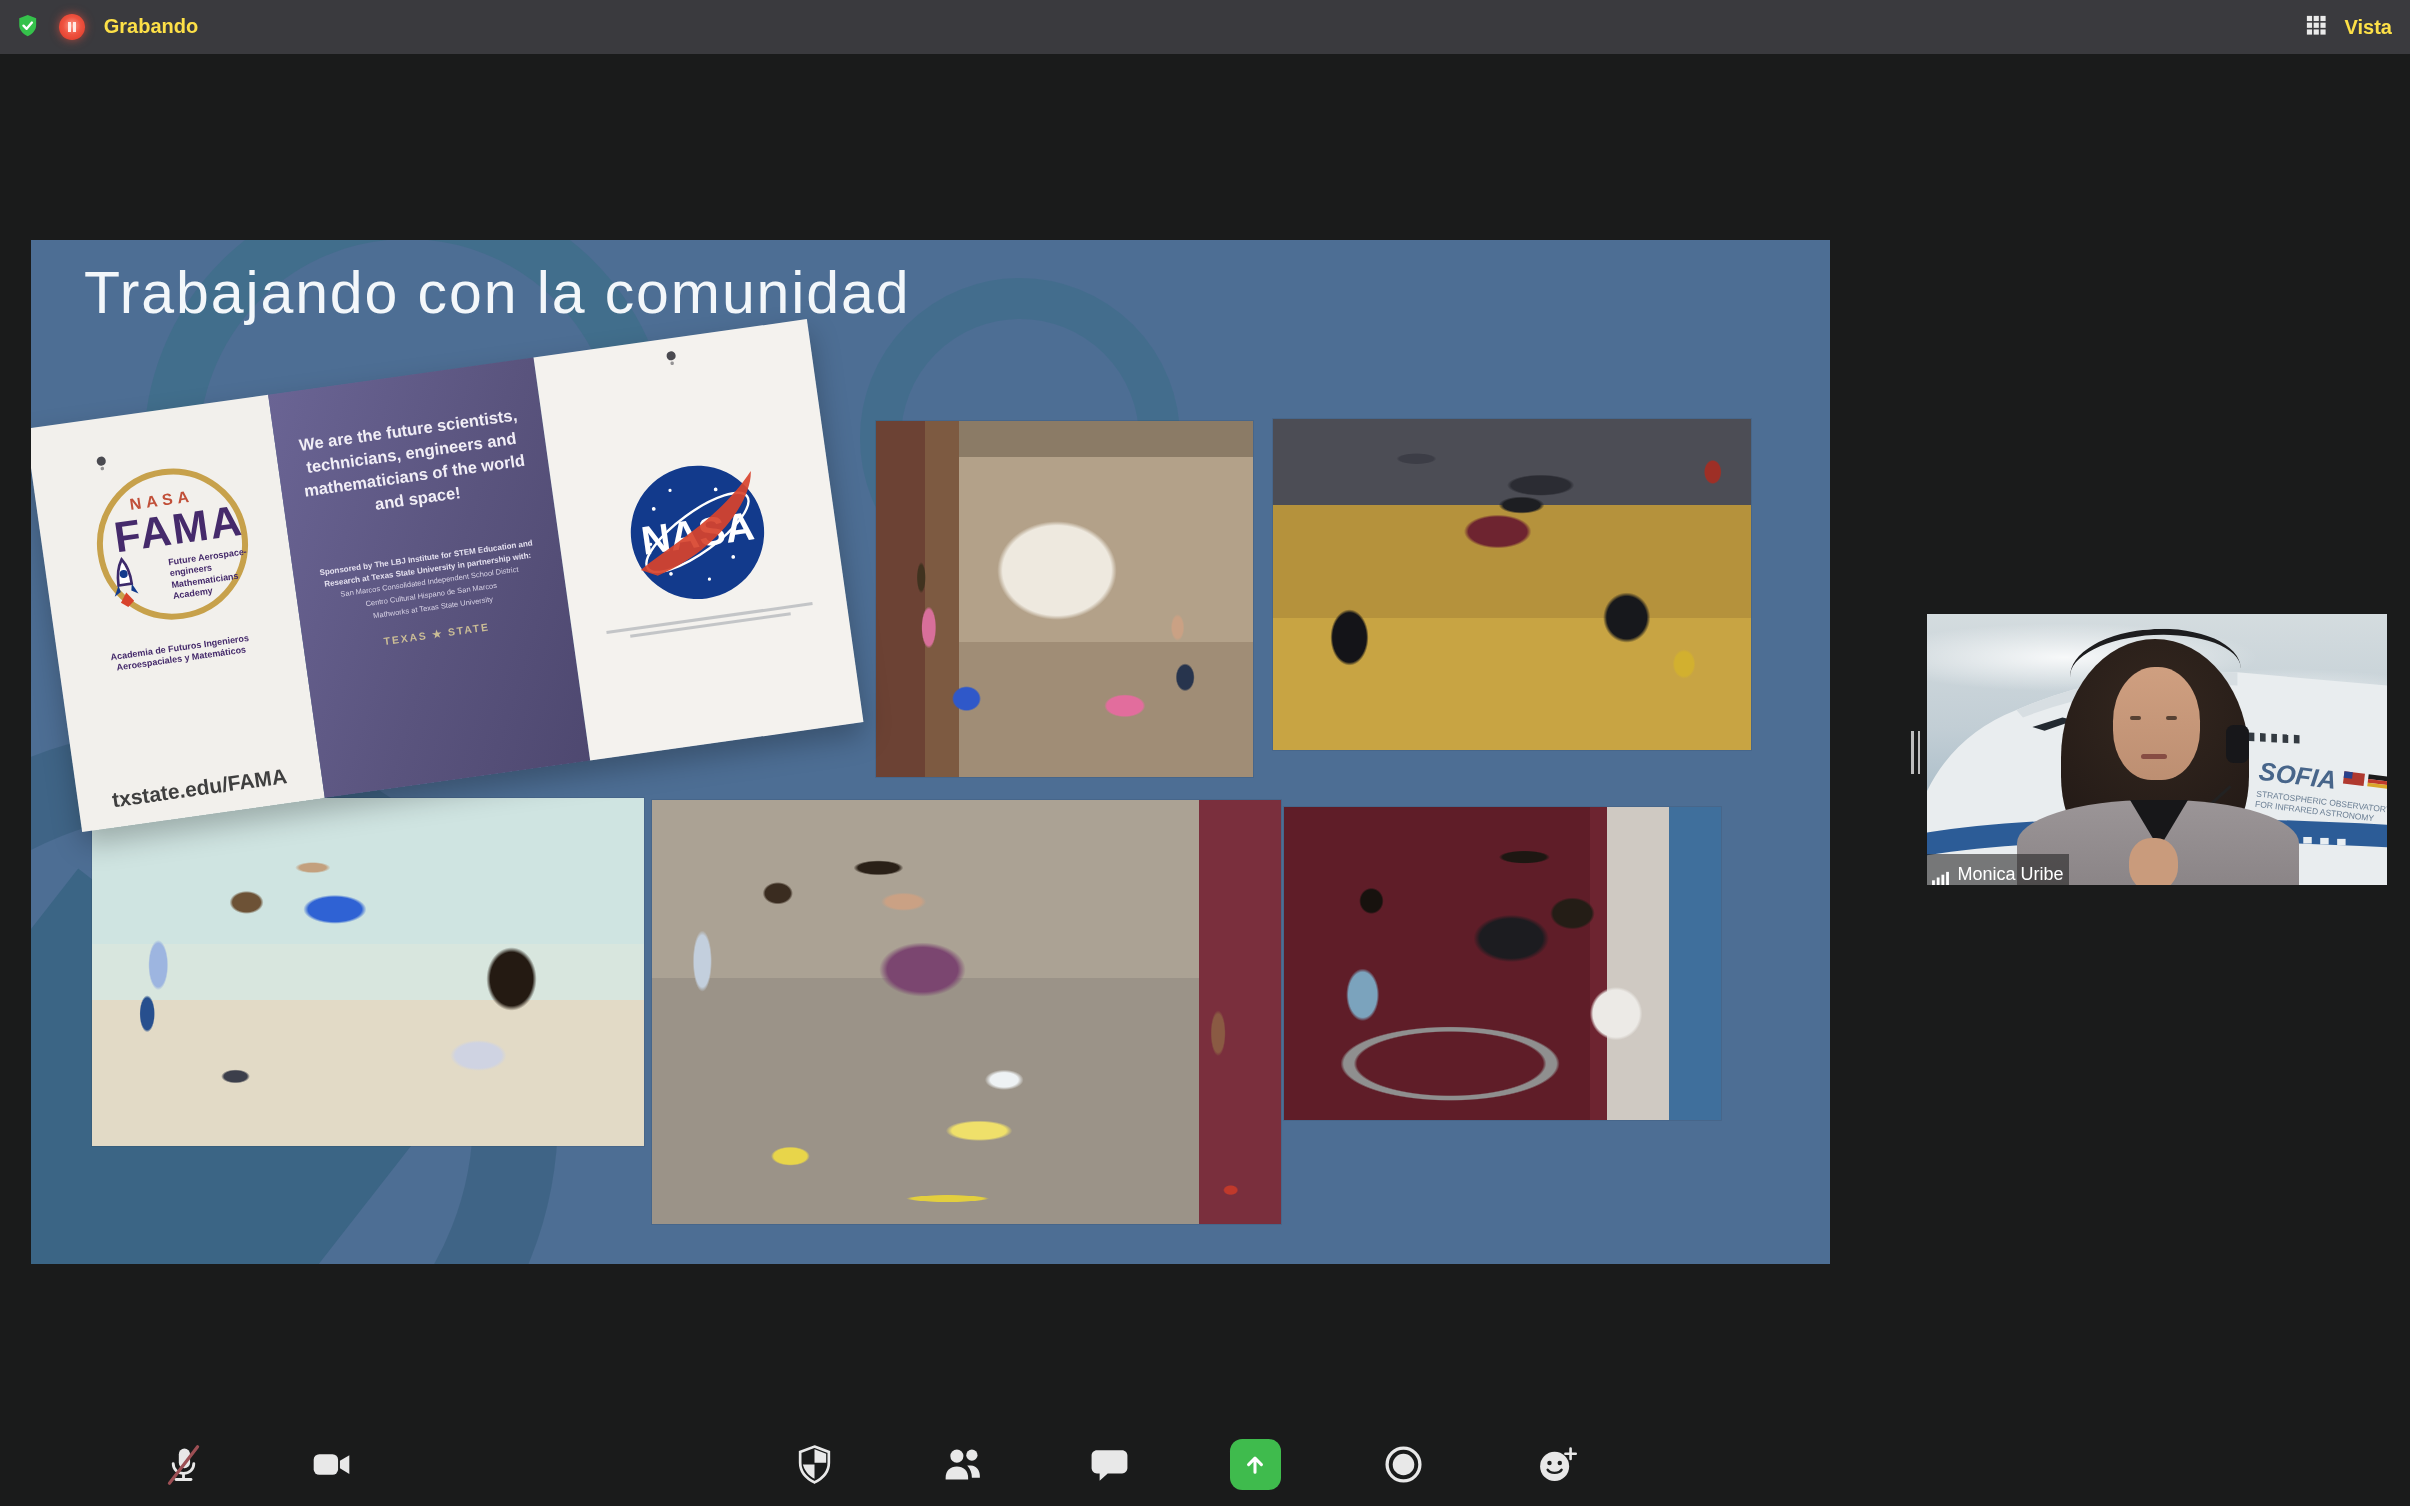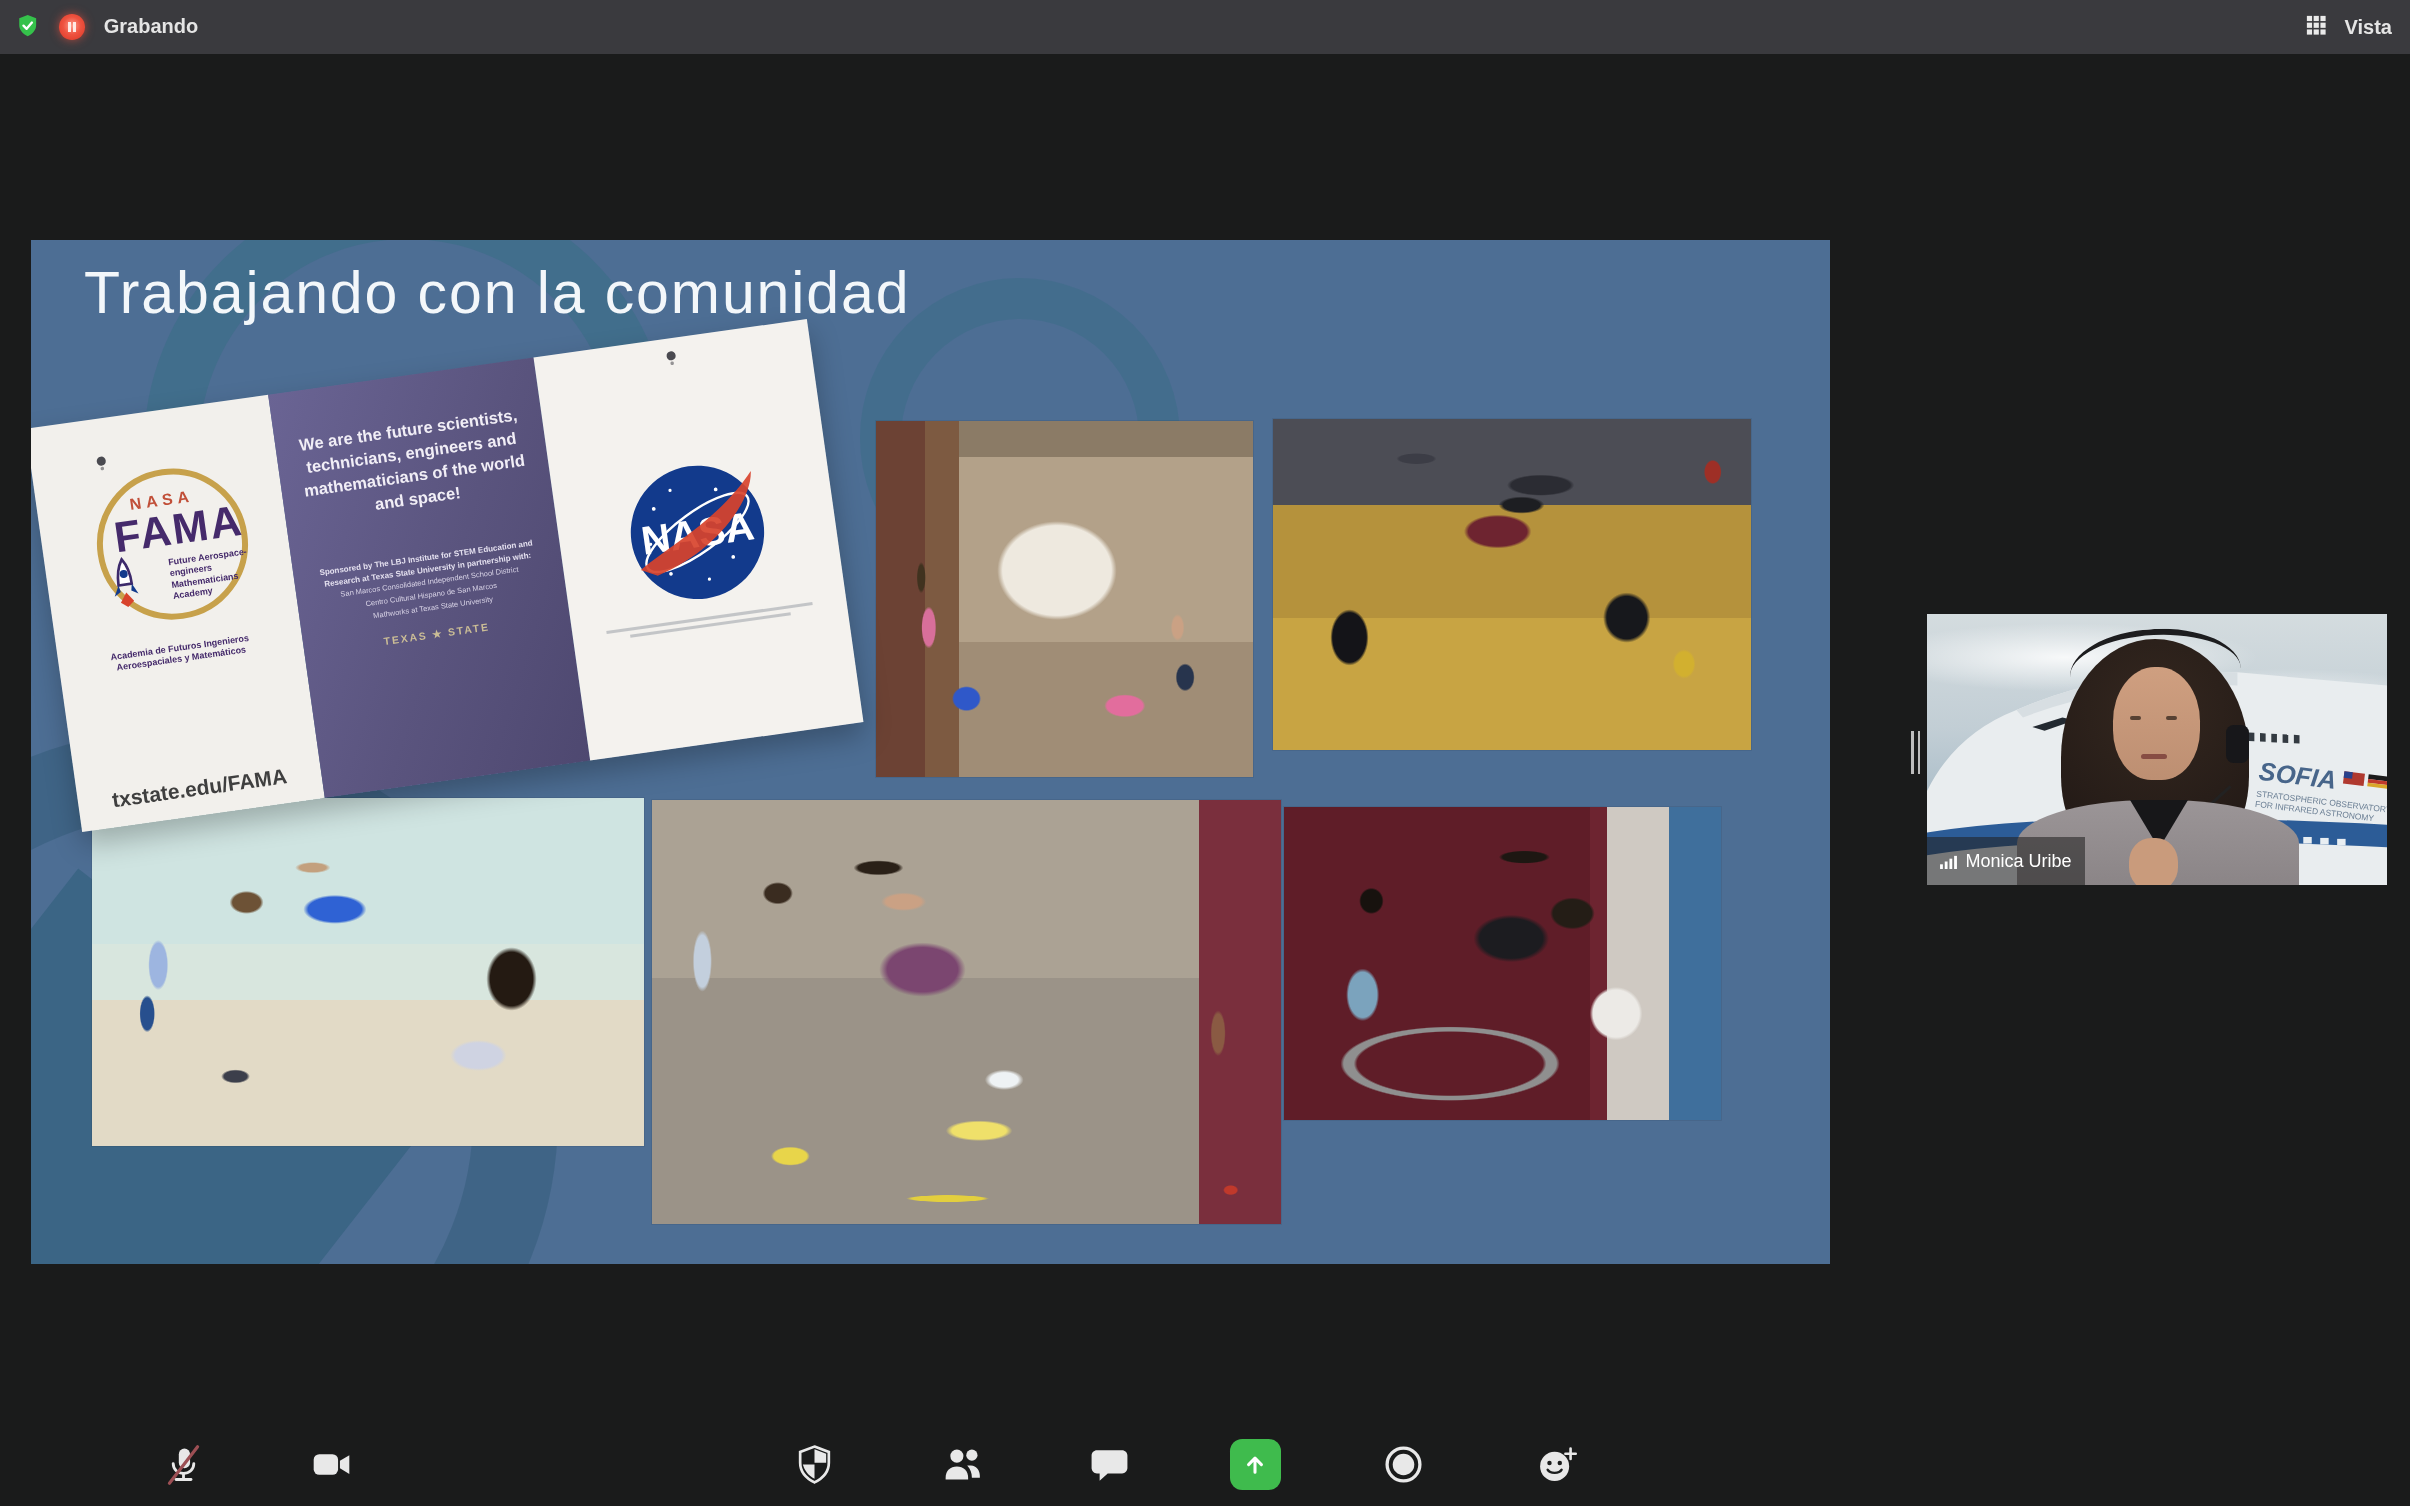--- a/index.html
+++ b/index.html
@@ -4,21 +4,21 @@
 <style>
   * { margin:0; padding:0; box-sizing:border-box; }
   html,body { width:2411px; height:1507px; overflow:hidden; background:#1a1b1b;
               font-family:"Liberation Sans", sans-serif; }
 
   
   .topbar { position:absolute; left:0; top:0; width:2411px; height:54px;
             background:#3a3a3e; display:flex; align-items:center; }
   .topbar-left { display:flex; align-items:center; gap:19px; margin-left:15px; }
   .topbar-right { display:flex; align-items:center; gap:17px; margin-left:auto; margin-right:19px; }
-  .topbar-label { color:#e5e5e5; font-size:20px; font-weight:600; }
+  .topbar-label { color:#fde047; font-size:20px; font-weight:600; }
   .rec-dot { width:25.4px; height:25.4px; border-radius:50%;
              background:radial-gradient(circle at 50% 45%, #ff9d8c 0%, #ef5340 45%, #d93524 100%);
              box-shadow:0 0 9.4px rgba(239,83,64,.65); position:relative; }
   .rec-dot i { position:absolute; top:7.5px; width:2.8px; height:10.4px; background:#ffe9e4; }
   .rec-dot i:first-child { left:8.5px; } .rec-dot i:last-child { left:14px; }
 
   
   .slide { position:absolute; left:31px; top:240px; width:1799px; height:1024px;
            background:#4d6e94; overflow:hidden; }
   .swirl { position:absolute; border-radius:50%; pointer-events:none; }
@@ -151,22 +151,22 @@
   .earcup { position:absolute; left:299px; top:111px; width:22.6px; height:38px;
             background:#17171a; border-radius:7.5px; }
   .boom { position:absolute; left:279px; top:162px; width:2.8px; height:62px; background:#222;
           transform:rotate(48deg); }
   .body { position:absolute; left:90px; top:186px; width:282px; height:90px;
           background:linear-gradient(180deg,#9b9597,#8a8486); border-radius:48% 48% 0 0; }
   .collar { position:absolute; left:113px; top:0; width:58px; height:55px; background:#171719;
             clip-path:polygon(0 0,100% 0,50% 88%); }
   .hand { position:absolute; left:202px; top:224px; width:49px; height:53px;
           background:#c99b7c; border-radius:45%; }
-  .nametag { position:absolute; left:0; bottom:0; height:48px; padding:0 13px;
-             background:rgba(35,35,35,.58); display:flex; align-items:center; gap:8.5px; }
+  .nametag { position:absolute; left:0; bottom:0; height:31px; padding:0 5px;
+             background:rgba(35,35,35,.58); display:flex; align-items:flex-end; gap:8.5px; }
   .nametag span { color:#fff; font-size:18px; }
   .handle { position:absolute; left:1911px; top:731px; display:flex; gap:3.8px; }
   .handle i { width:2.8px; height:43px; background:#bdbdbd; }
 
   
   .tbtn { position:absolute; top:1434px; width:60px; height:60px;
           display:flex; align-items:center; justify-content:center; cursor:pointer; }
   .share-green { width:51px; height:51px; background:#3fbb4d; border-radius:12.2px;
                  display:flex; align-items:center; justify-content:center; }
 </style>

